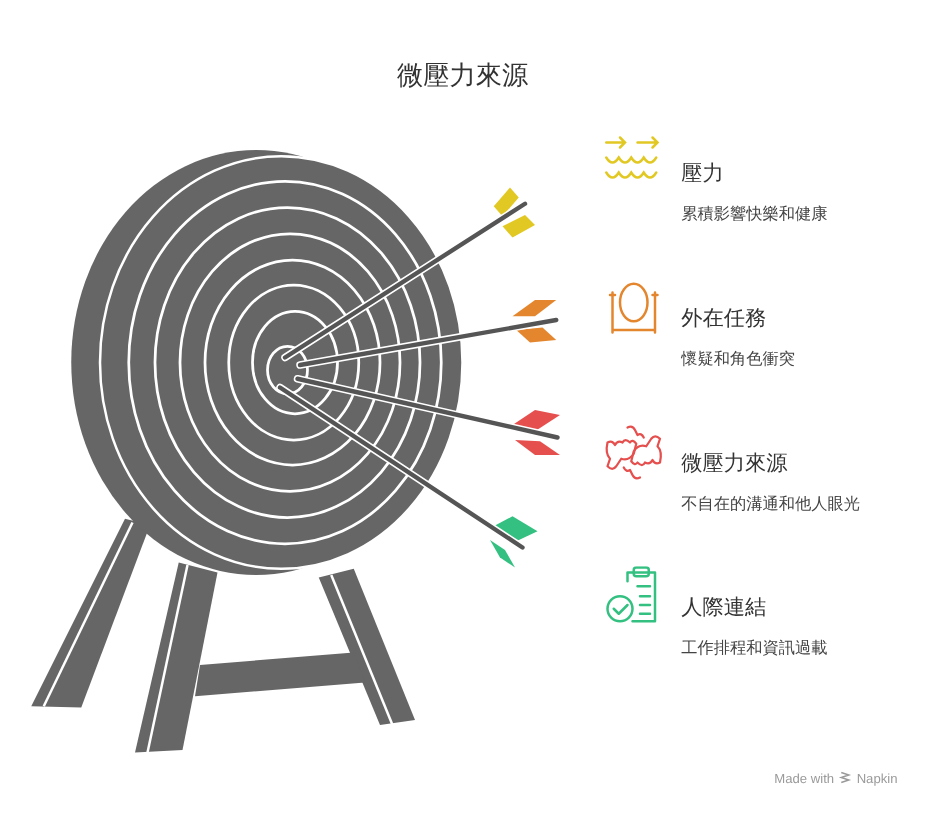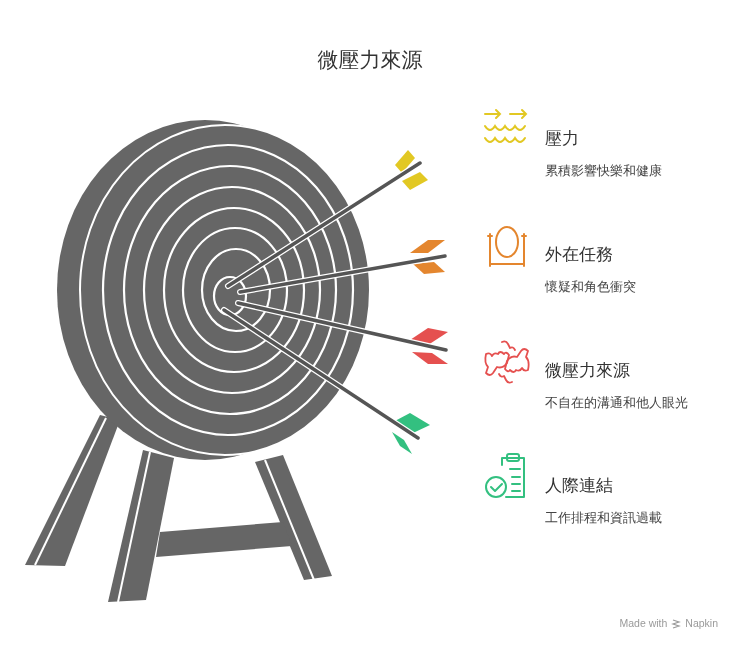--- a/index.html
+++ b/index.html
@@ -3,21 +3,21 @@
 <meta charset="utf-8">
 <style>
   html, body { margin:0; padding:0; background:#ffffff; }
   body { width:740px; height:653px; position:relative; overflow:hidden; font-family:"DejaVu Sans", sans-serif; }
   .title { position:absolute; left:0; width:740px; top:46px; text-align:center; font-size:21px; color:#333; }
   .graphic { position:absolute; left:0; top:0; }
   .item { position:absolute; left:482px; }
   .item .icon { position:absolute; left:0; top:0; width:52px; height:48px; }
   .item .heading { position:absolute; left:63px; top:21px; font-size:17px; color:#333; white-space:nowrap; }
   .item .desc { position:absolute; left:63px; top:44px; font-size:13px; color:#444; white-space:nowrap;margin-top:12px; }
-  .footer { position:absolute; right:22px; top:617px; font-size:10.5px; color:#9a9a9a; font-family:"Liberation Sans", sans-serif; display:flex; align-items:flex-end; gap:4px;padding-left:29px; }
+  .footer { position:absolute; right:22px; top:617px; font-size:10.5px; color:#9a9a9a; font-family:"Liberation Sans", sans-serif; display:flex; align-items:flex-start; gap:4px;padding-left:29px; }
 </style>
 </head>
 <body>
 
 <div class="title">微壓力來源</div>
 
 <svg class="graphic" width="740" height="653" viewBox="0 0 740 653">
 
   <g>
     <polygon points="100,415 120,420 65,566 25,565" fill="#666"></polygon>

